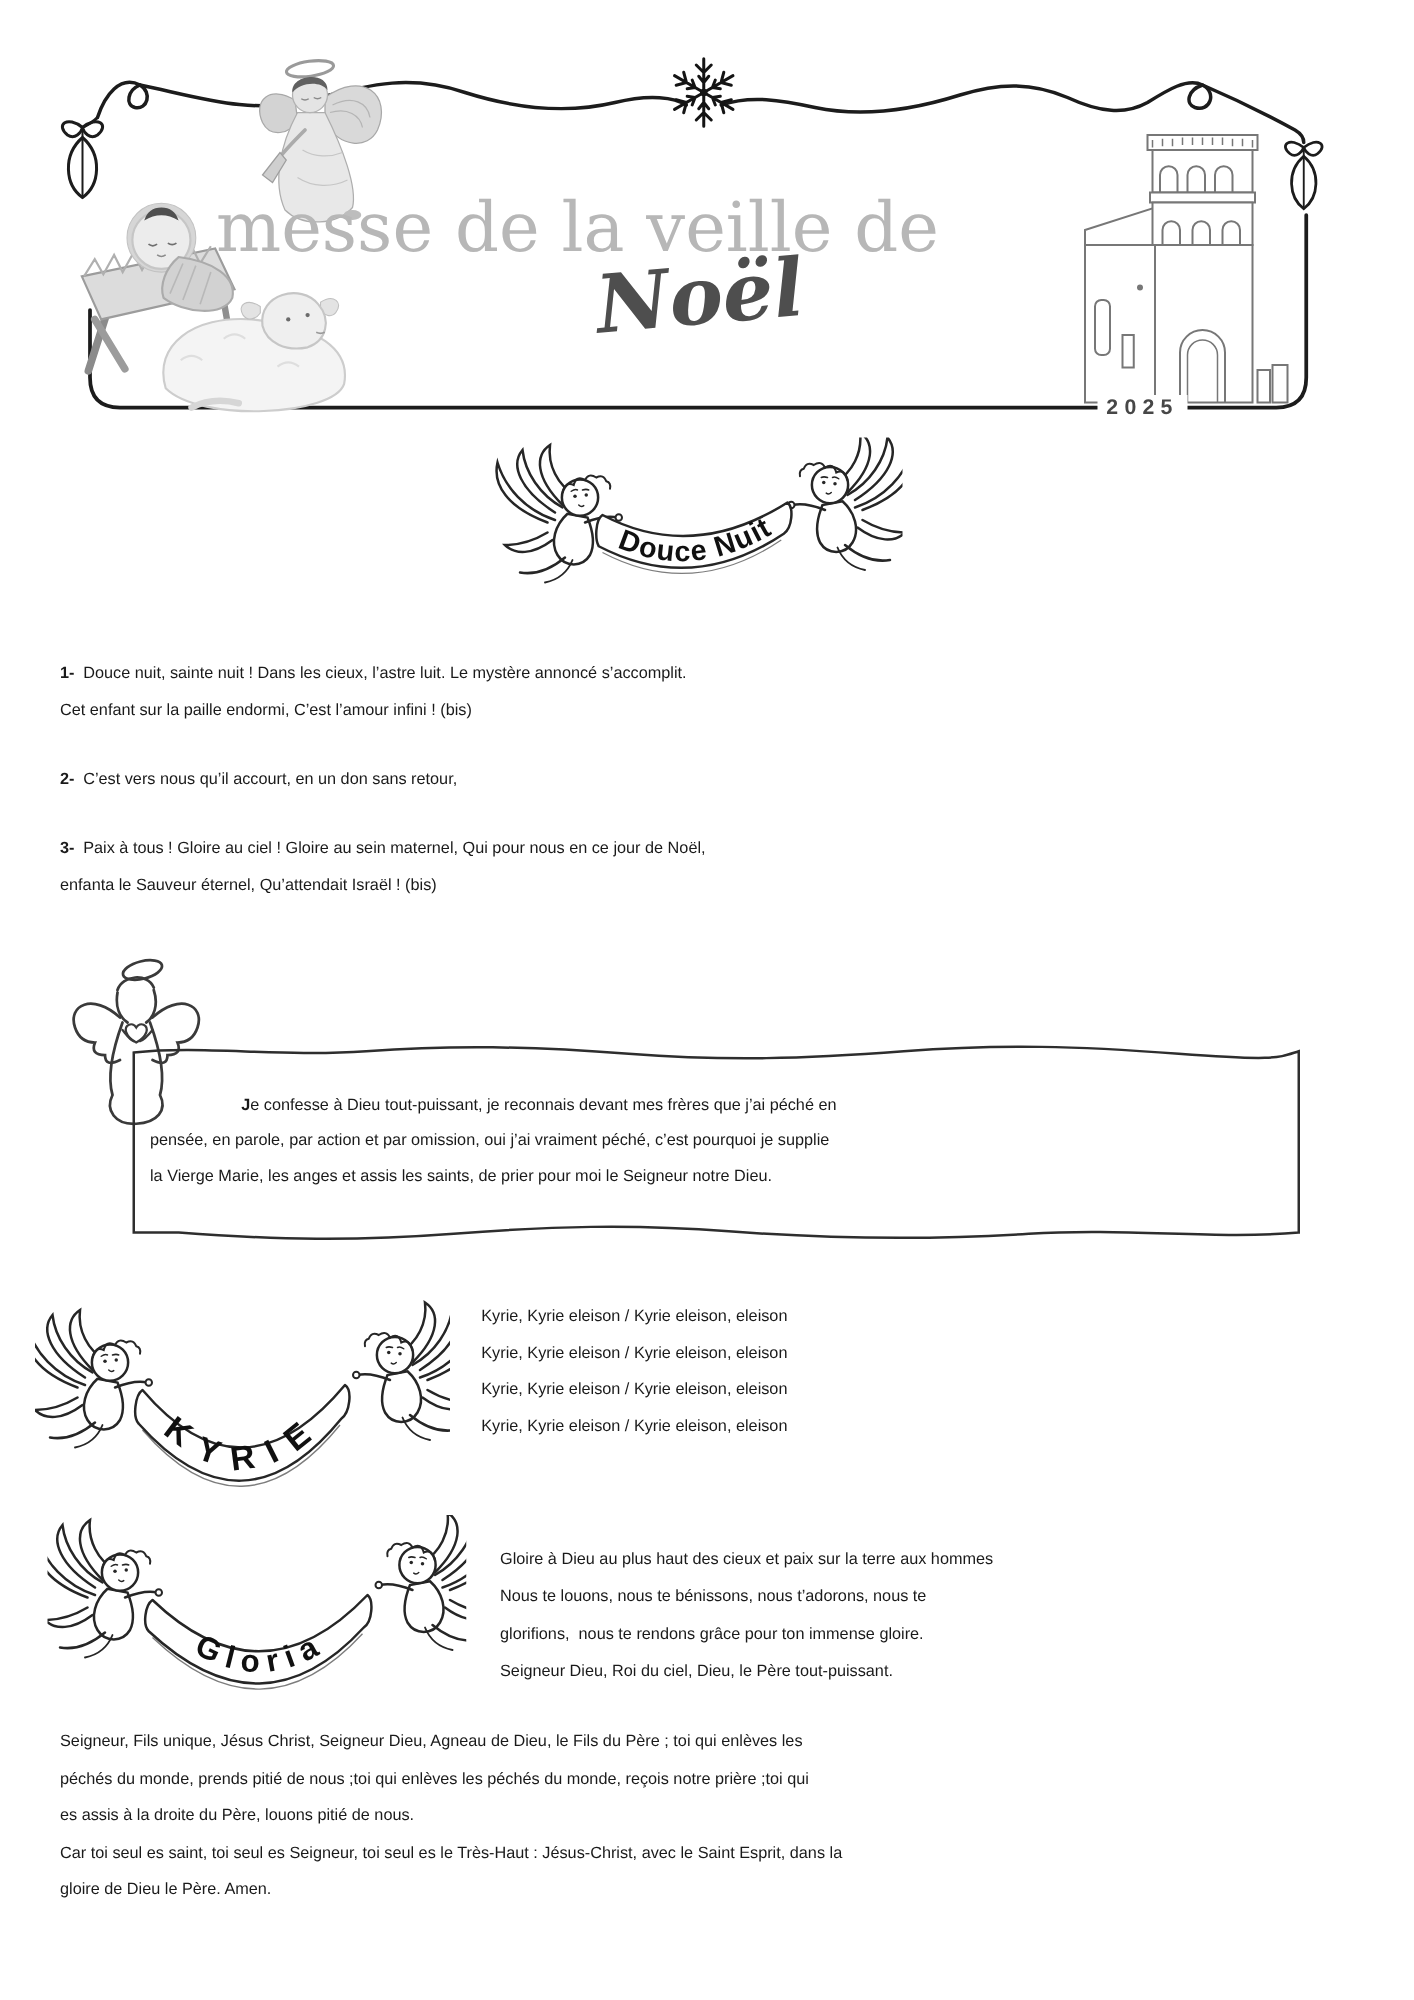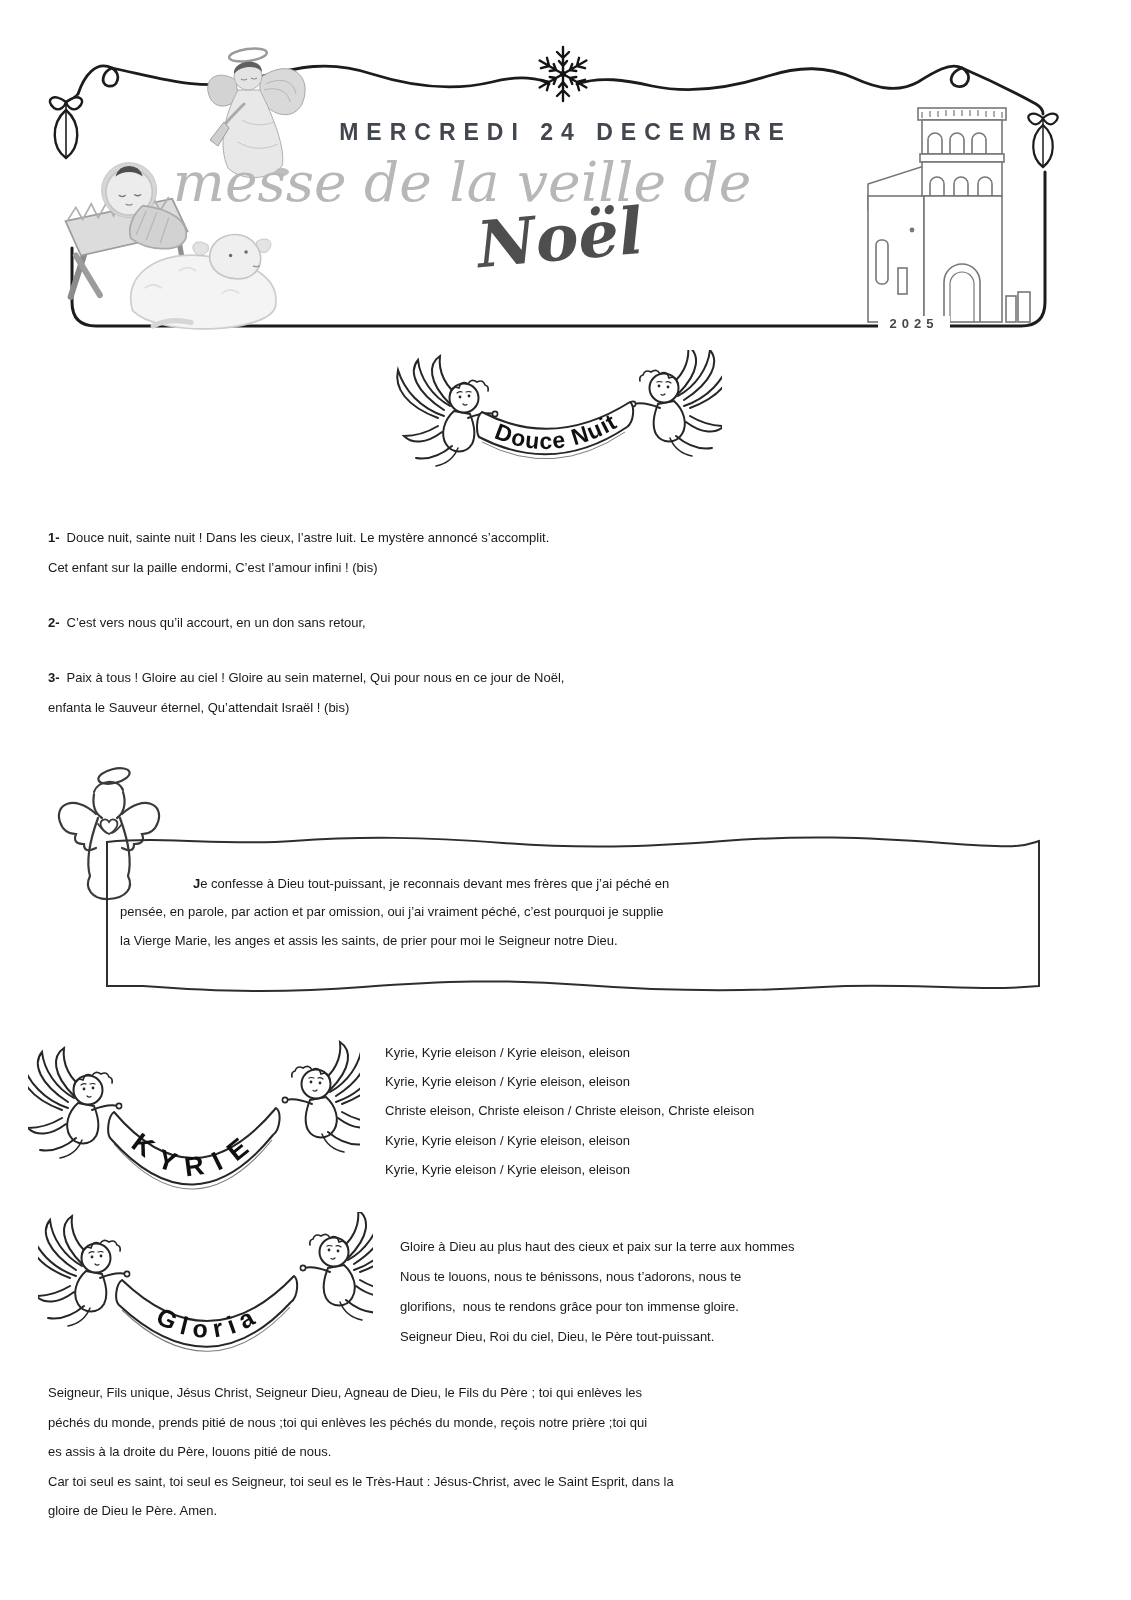--- a/index.html
+++ b/index.html
@@ -4,24 +4,24 @@
 <style>
   html,body{margin:0;padding:0;background:#ffffff;}
   .page{position:relative;width:1131px;height:1600px;background:#fff;overflow:hidden;
         font-family:"Liberation Sans",sans-serif;color:#1a1a1a;}
   .abs{position:absolute;}
   svg{display:block;}
   
   .hdr-date{left:0;top:119px;width:1131px;text-align:center;font-size:23px;font-weight:bold;
             letter-spacing:8px;color:#42464e;}
   .hdr-script{left:0;top:150px;width:924px;text-align:center;
-              font-family:"DejaVu Serif",serif;font-style:italic;font-size:55px;color:#b7b7b7;}
+              font-family:"DejaVu Serif",serif;font-size:55px;color:#b7b7b7;}
   .hdr-noel{left:420px;top:200px;width:280px;text-align:center;transform:rotate(-5deg);
             font-family:"DejaVu Serif",serif;font-style:italic;font-weight:bold;font-size:64px;color:#4e4e4e;}
-  .hdr-year{left:878px;top:316px;width:72px;text-align:center;font-size:13px;font-weight:bold;
+  .hdr-year{left:878px;top:316px;width:72px;text-align:center;font-size:17px;font-weight:bold;
             letter-spacing:5px;color:#474747;background:#fff;}
   
   .tline{white-space:pre;font-size:13px;}
   .verses{left:48px;top:523px;}
   .verse{margin:0 0 25px 0;}
   .verse .tline{line-height:30px;}
   .vnum{font-weight:bold;margin-right:7px;}
   .conf-text{left:120px;top:870px;width:905px;}
   .conf-text .tline{line-height:28.3px;}
   .conf-first{padding-left:73px;}
@@ -137,21 +137,20 @@
       <rect x="56" y="96" width="78" height="126"></rect>
       <path d="M76,222 v-40 a18,18 0 0 1 36,0 v40" fill="none"></path>
       <path d="M82,222 v-38 a12,12 0 0 1 24,0 v38" fill="none" stroke-width="1.2"></path>
       <rect x="138" y="196" width="10" height="26"></rect>
       <rect x="150" y="192" width="12" height="30"></rect>
       <circle cx="44" cy="130" r="1.6" fill="#777777"></circle>
     </g>
   </svg>
 
   <div class="abs hdr-script">messe de la veille de</div>
-  <div class="abs hdr-date">MERCREDI 24 DECEMBRE</div>
   <div class="abs hdr-noel">Noël</div>
   <div class="abs hdr-year">2025</div>
 
   <svg class="abs" style="left:386px;top:350px" width="336" height="146" viewBox="0 0 336 146">
     <defs>
       <g id="cherub">
         <path d="M62,40 C40,18 40,0 52,-8 C50,8 58,24 72,32" fill="none" stroke="#262626" stroke-width="2" stroke-linecap="round"></path>
         <path d="M56,46 C28,28 20,8 30,-4 C32,14 44,32 62,42" fill="none" stroke="#262626" stroke-width="2" stroke-linecap="round"></path>
         <path d="M50,54 C18,42 6,24 10,6 C16,26 32,44 56,52" fill="none" stroke="#262626" stroke-width="2" stroke-linecap="round"></path>
         <path d="M54,68 C38,80 24,80 16,72 C28,72 40,68 50,62" fill="none" stroke="#262626" stroke-width="2" stroke-linecap="round"></path>
@@ -222,21 +221,20 @@
     <path d="M86,90 Q166,184 248,86 C254,90 252,108 245,113 Q166,210 83,117 C78,112 80,94 86,90 Z" fill="#ffffff" stroke="#262626" stroke-width="2" stroke-linejoin="round"></path>
     <path d="M86,122 Q166,214 244,118" fill="none" stroke="#262626" stroke-width="1.1" opacity="0.6"></path>
     <text class="ribbon-label" font-size="27" letter-spacing="13" text-anchor="middle">
       <textPath href="#kyrieCurve" startOffset="50%">KYRIE</textPath>
     </text>
   </svg>
 
   <div class="abs kyrie-text">
     <div class="tline">Kyrie, Kyrie eleison / Kyrie eleison, eleison</div>
     <div class="tline">Kyrie, Kyrie eleison / Kyrie eleison, eleison</div>
-    <div class="tline">Christe eleison, Christe eleison / Christe eleison, Christe eleison</div>
     <div class="tline">Kyrie, Kyrie eleison / Kyrie eleison, eleison</div>
     <div class="tline">Kyrie, Kyrie eleison / Kyrie eleison, eleison</div>
   </div>
 
   <svg class="abs" style="left:38px;top:1212px" width="335" height="152" viewBox="0 0 335 152">
     <defs>
         <path id="gloriaCurve" d="M86,86 Q172,167 254,82"></path>
       </defs>
     <use href="#cherub" transform="translate(-18,12)"></use>
     <use href="#cherub" transform="translate(372,6) scale(-1,1)"></use>

